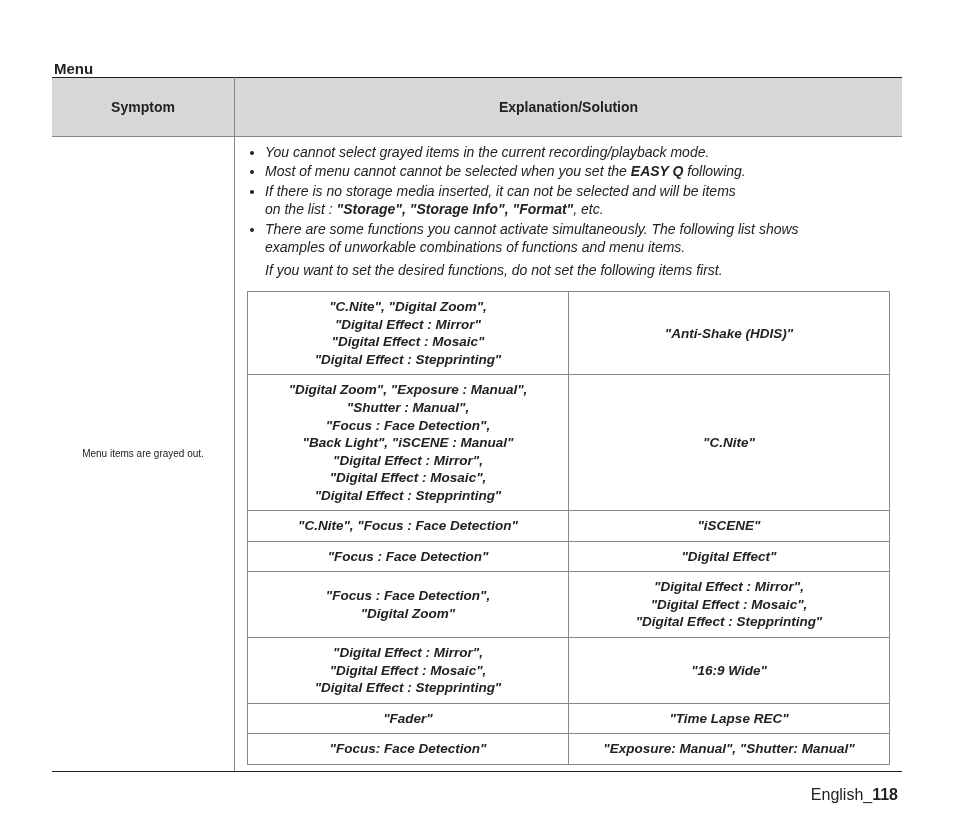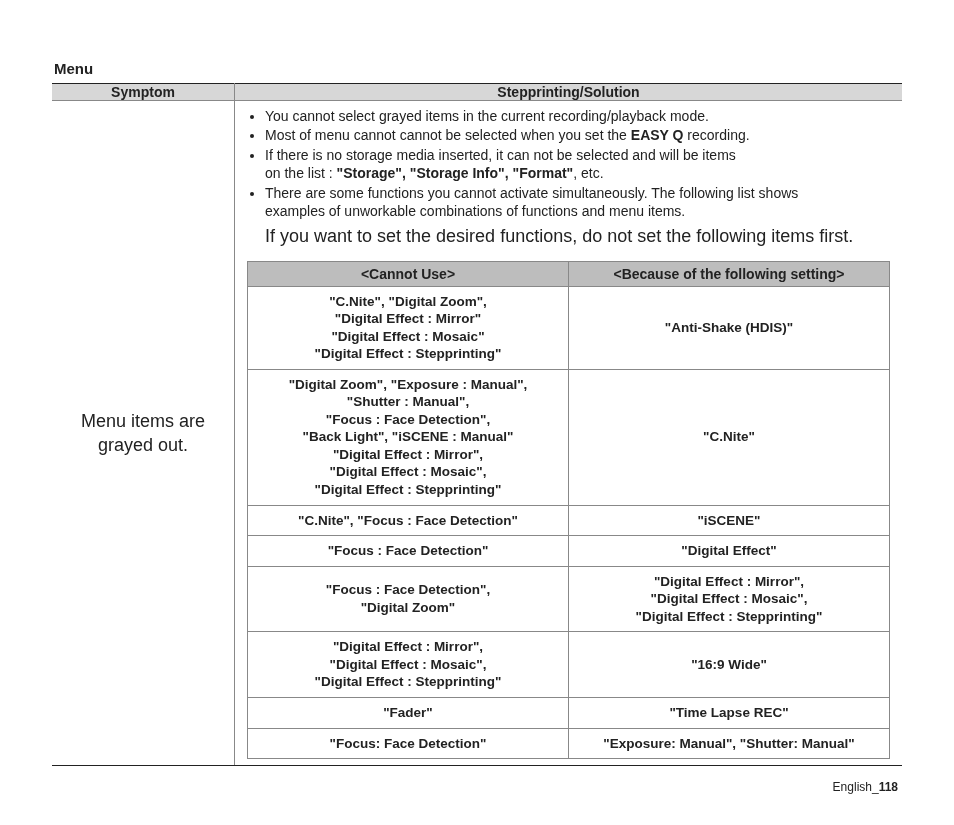--- a/index.html
+++ b/index.html
@@ -10,66 +10,67 @@
     color: #222;
     width: 954px;
   }
   .page {
     padding: 60px 52px 30px 52px;
     box-sizing: border-box;
   }
   .section-title {
     font-size: 15px;
     font-weight: bold;
-    margin: 0 0 6px 2px;
+    margin: 0 0 0 2px;
   }
   table.outer {
     border-collapse: collapse;
     width: 100%;
   }
   table.outer > tbody > tr > th {
     background: #d7d7d7;
     font-weight: bold;
     text-align: center;
     font-size: 14px;
-    padding: 0 0;
+    padding: 21px 0;
     border-top: 1.5px solid #222;
     border-bottom: 1px solid #888;
   }
   table.outer > tbody > tr > th.col-left {
     border-right: 1px solid #888;
     width: 180px;
   }
   td.symptom-cell {
     border-top: 1px solid #888;
     border-right: 1px solid #888;
     border-bottom: 1.5px solid #222;
     text-align: center;
-    font-size: 18px;
+    font-size: 10px;
     vertical-align: middle;
     width: 180px;
     line-height: 1.35;
   }
   td.right-cell {
     border-top: 1px solid #888;
     border-bottom: 1.5px solid #222;
     padding: 0;
     vertical-align: top;
+    font-style: italic;
   }
   ul.bullets {
     margin: 6px 0 4px 0;
     padding: 0 12px 0 30px;
     font-size: 14px;
     line-height: 1.32;
   }
   ul.bullets li {
     margin: 0 0 1px 0;
   }
   .after-bullets {
-    font-size: 18px;
+    font-size: 14px;
     line-height: 1.32;
     padding: 0 12px 8px 30px;
   }
   table.inner {
     border-collapse: collapse;
     width: calc(100% - 24px);
     margin: 4px 12px 6px 12px;
   }
   table.inner th {
     background: #bdbdbd;
@@ -84,64 +85,60 @@
     text-align: center;
     font-size: 13.5px;
     font-weight: bold;
     padding: 6px 8px;
     line-height: 1.3;
     vertical-align: middle;
   }
   table.inner td.col-a { width: 50%; }
   .footer {
     text-align: right;
-    font-size: 12px;
+    font-size: 16px;
     padding: 14px 4px 0 0;
   }
   .footer .pagenum { font-weight: bold; }
 </style>
 </head>
 <body>
 
 <div class="page">
   <div class="section-title">Menu</div>
 
   <table class="outer">
     <tbody>
       <tr>
         <th class="col-left">Symptom</th>
-        <th>Stepprinting/Solution</th>
+        <th>Explanation/Solution</th>
       </tr>
       <tr>
         <td class="symptom-cell">
           <span style="white-space: pre-line;">Menu items are grayed out.</span>
         </td>
         <td class="right-cell">
           <ul class="bullets">
             <li>You cannot select grayed items in the current recording/playback mode.</li>
             <li>
-              <span>Most of menu cannot cannot be selected when you set the </span><b>EASY Q</b><span> recording.</span>
+              <span>Most of menu cannot cannot be selected when you set the </span><b>EASY Q</b><span> following.</span>
             </li>
             <li>
               <span>If there is no storage media inserted, it can not be selected and will be items</span><br>
               <span>on the list : </span><b>"Storage", "Storage Info", "Format"</b><span>, etc.</span>
             </li>
             <li>
               <span>There are some functions you cannot activate simultaneously. The following list shows</span><br>
               <span>examples of unworkable combinations of functions and menu items.</span>
             </li>
           </ul>
           <div class="after-bullets">If you want to set the desired functions, do not set the following items first.</div>
 
           <table class="inner">
             <tbody>
-                <tr>
-              <th>&lt;Cannot Use&gt;</th>
-              <th>&lt;Because of the following setting&gt;</th>
-            </tr>
             <tr>
               <td class="col-a" style="white-space: pre-line;">"C.Nite", "Digital Zoom",
 "Digital Effect : Mirror"
 "Digital Effect : Mosaic"
 "Digital Effect : Stepprinting"</td>
               <td style="white-space: pre-line;">"Anti-Shake (HDIS)"</td>
             </tr>
             <tr>
               <td class="col-a" style="white-space: pre-line;">"Digital Zoom", "Exposure : Manual",
 "Shutter : Manual",

